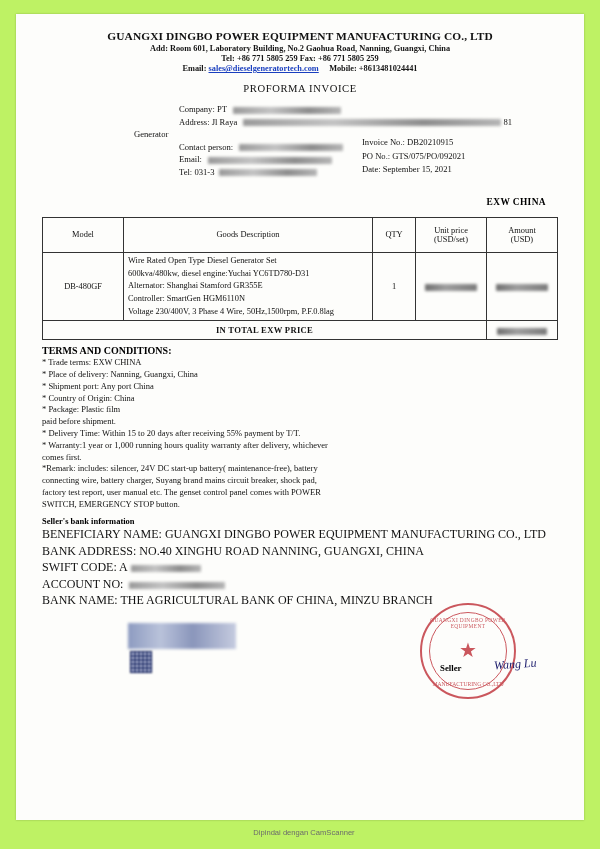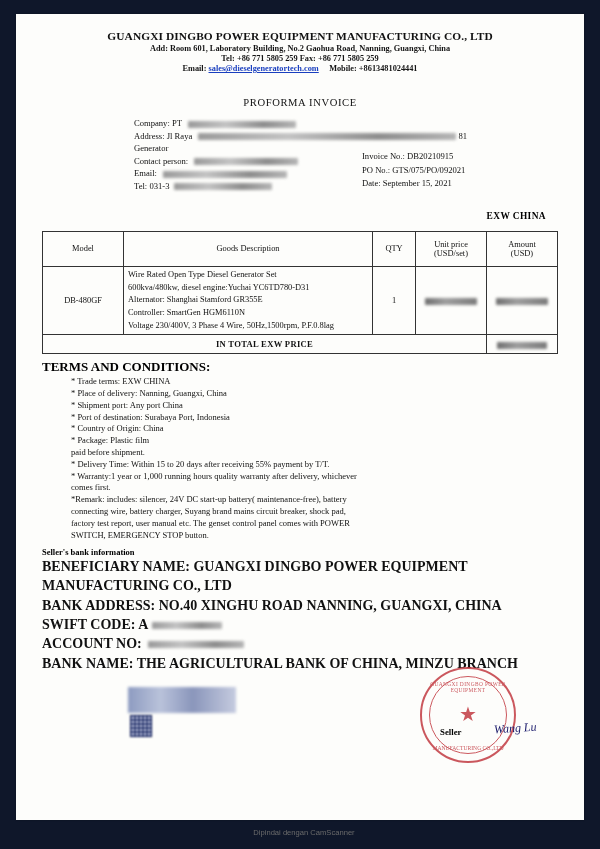--- a/index.html
+++ b/index.html
@@ -10,21 +10,21 @@
   body {
     width: 600px;
     height: 849px;
     overflow: hidden;
     font-family: "Liberation Serif", serif;
   }
   .page {
     position: relative;
     width: 600px;
     height: 849px;
-    background: #0f172a;
+    background: #bef264;
     box-sizing: border-box;
   }
   .sheet {
     position: absolute;
     left: 16px;
     top: 14px;
     width: 568px;
     height: 806px;
     background: #fdfdfb;
     box-shadow: 0 0 2px rgba(0,0,0,0.25);
@@ -48,33 +48,33 @@
   }
   .hdr-line a, .hdr-line .email-link {
     color: #1a3fbf;
     text-decoration: underline;
   }
   .title {
     text-align: center;
     font-size: 10.6px;
     letter-spacing: 0.6px;
     color: #111;
-    margin-top: 23px;
+    margin-top: 9px;
     margin-bottom: 9px;
   }
   .meta {
     position: relative;
     font-size: 8.6px;
     color: #111;
     line-height: 1.45;
     padding-left: 92px;
     min-height: 92px;
   }
   .meta-row { white-space: nowrap; }
-  .meta-label { display: inline-block; }
+  .meta-label { display: inline-block; margin-left: 45px; }
   .right-meta {
     position: absolute;
     left: 320px;
     top: 33px;
     font-size: 8.6px;
     line-height: 1.55;
   }
   .exw {
     text-align: right;
     font-weight: bold;
@@ -120,40 +120,39 @@
     vertical-align: middle;
     border-radius: 1px;
     filter: blur(1.4px);
     background: linear-gradient(90deg,#9a9a9a,#c3c3c3 35%,#8d8d8d 70%,#b5b5b5);
   }
   .redact.dark {
     background: linear-gradient(90deg,#6f6f6f,#9e9e9e 40%,#7b7b7b);
   }
   .terms-title {
     font-weight: bold;
-    font-size: 13px;
+    font-size: 10px;
     margin-top: 5px;
     margin-bottom: 1px;
   }
   .terms {
     font-size: 8.5px;
     line-height: 1.33;
     color: #111;
   }
-  .terms div { margin-bottom: 0.5px; margin-left: 29px; }
+  .terms div { margin-bottom: 0.5px; }
   .bank-title {
     font-weight: bold;
     font-size: 8.5px;
     margin-top: 6px;
   }
   .bank {
-    font-size: 14px;
+    font-size: 12px;
     line-height: 1.38;
     color: #111;
-    font-weight: bold;
   }
   .sig-area {
     position: relative;
     height: 86px;
     margin-top: 2px;
   }
   .seller-label {
     position: absolute;
     left: 398px;
     top: 52px;
@@ -346,21 +345,20 @@
           </td>
         </tr>
       </tbody>
     </table>
 
     <div class="terms-title">TERMS AND CONDITIONS:</div>
     <div class="terms">
       <div>* Trade terms: EXW CHINA</div>
       <div>* Place of delivery: Nanning, Guangxi, China</div>
       <div>* Shipment port: Any port China</div>
-      <div>* Port of destination: Surabaya Port, Indonesia</div>
       <div>* Country of Origin: China</div>
       <div>* Package: Plastic film</div>
       <div>paid before shipment.</div>
       <div>* Delivery Time: Within 15 to 20 days after receiving 55% payment by T/T.</div>
       <div>* Warranty:1 year or 1,000 running hours quality warranty after delivery, whichever</div>
       <div>comes first.</div>
       <div>*Remark: includes: silencer, 24V DC start-up battery( maintenance-free), battery</div>
       <div>connecting wire, battery charger, Suyang brand mains circuit breaker, shock pad,</div>
       <div>factory test report, user manual etc. The genset control panel comes with POWER</div>
       <div>SWITCH, EMERGENCY STOP button.</div>

